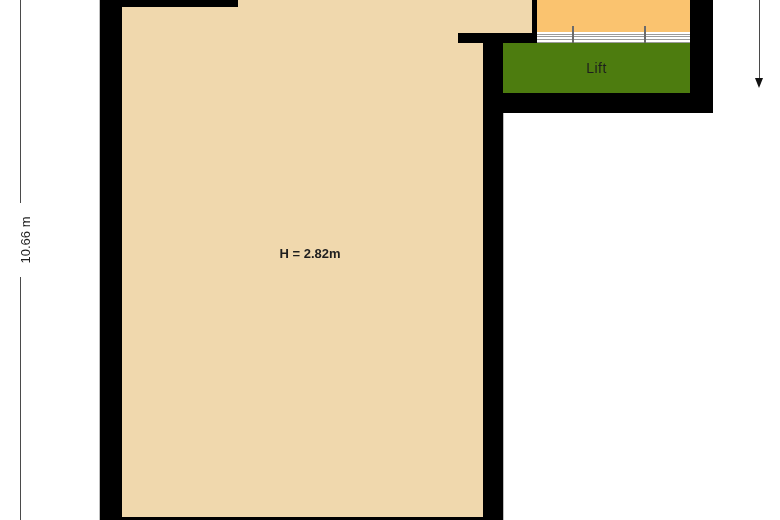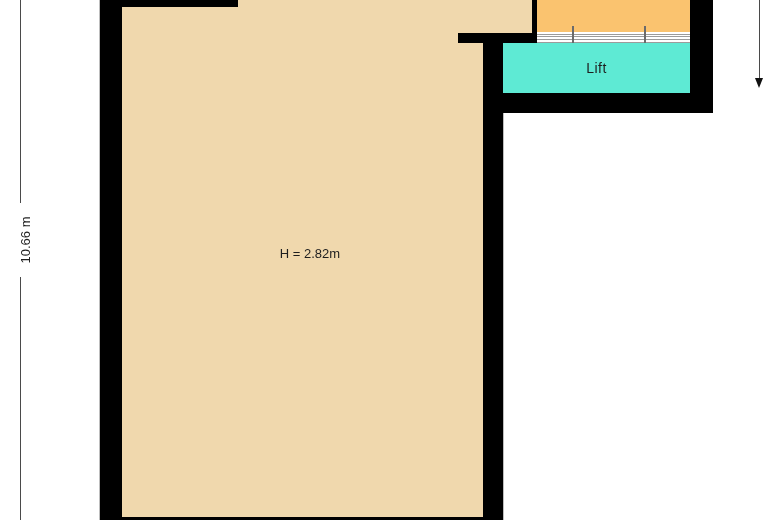--- a/index.html
+++ b/index.html
@@ -33,27 +33,27 @@
   .wall-partition{left:532px;top:0;width:5px;height:33px;}
   .wall-lift-bottom{left:483px;top:93px;width:230px;height:20px;}
   .wall-right-outer{left:690px;top:0;width:23px;height:113px;}
   .wall-bottom-fragment{left:100px;top:517px;width:403px;height:3px;}
 
   .hairline-left{left:99px;top:0;width:1px;height:520px;}
   .hairline-right{left:503px;top:113px;width:1px;height:407px;}
 
   
   .lift-room{
-    left:503px;top:43px;width:187px;height:50px;background:#5eead4;
+    left:503px;top:43px;width:187px;height:50px;background:#4d7c0f;
     display:flex;align-items:center;justify-content:center;
     font-size:14px;letter-spacing:0.5px;
   }
   .winkel-labels{left:210px;top:246px;width:200px;text-align:center;}
   .room-title{font-size:15px;letter-spacing:0.3px;margin:0 0 4px 0;}
-  .room-height{font-size:13px;margin:0;}
+  .room-height{font-size:13px;margin:0;font-weight:bold;}
 
   
   .dim-seg{position:absolute;left:20px;width:1px;background:#4a4a4a;}
   .dim-seg-upper{top:0;height:203px;}
   .dim-seg-lower{top:277px;height:243px;}
   .dim-label-left{
     left:-29px;top:231px;width:110px;height:18px;line-height:18px;
     text-align:center;transform:rotate(-90deg);font-size:13px;white-space:nowrap;
   }
 

